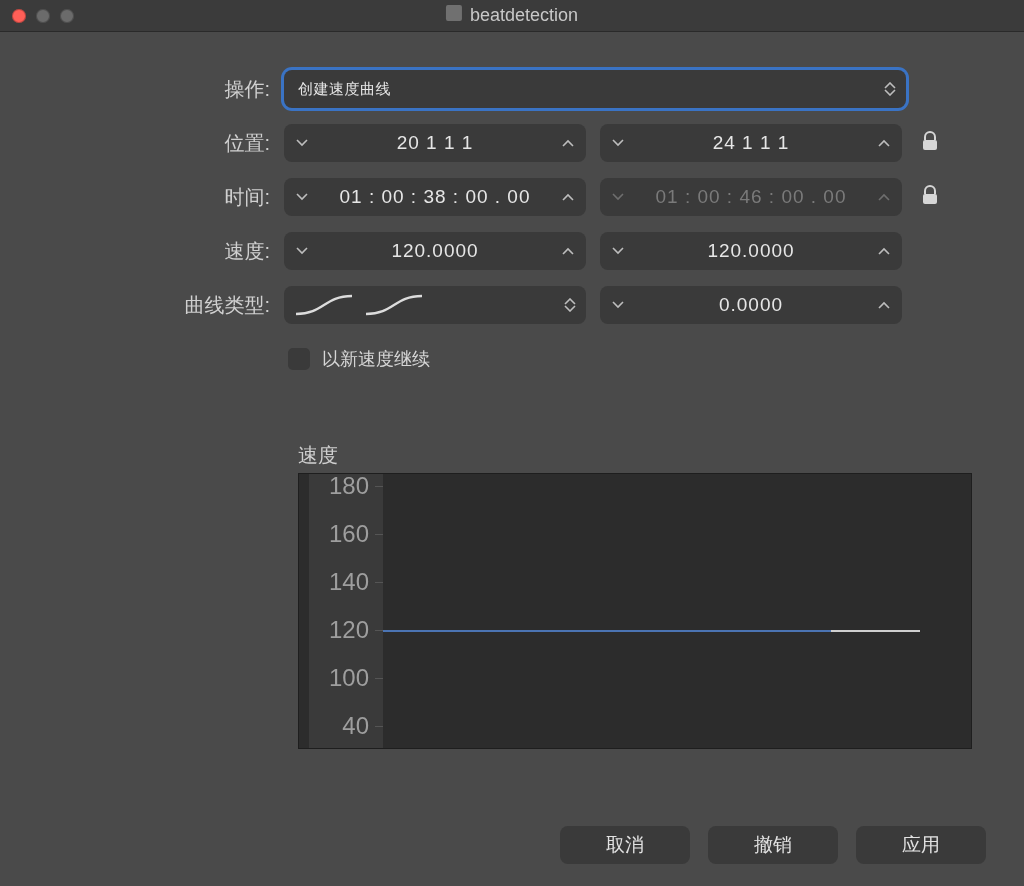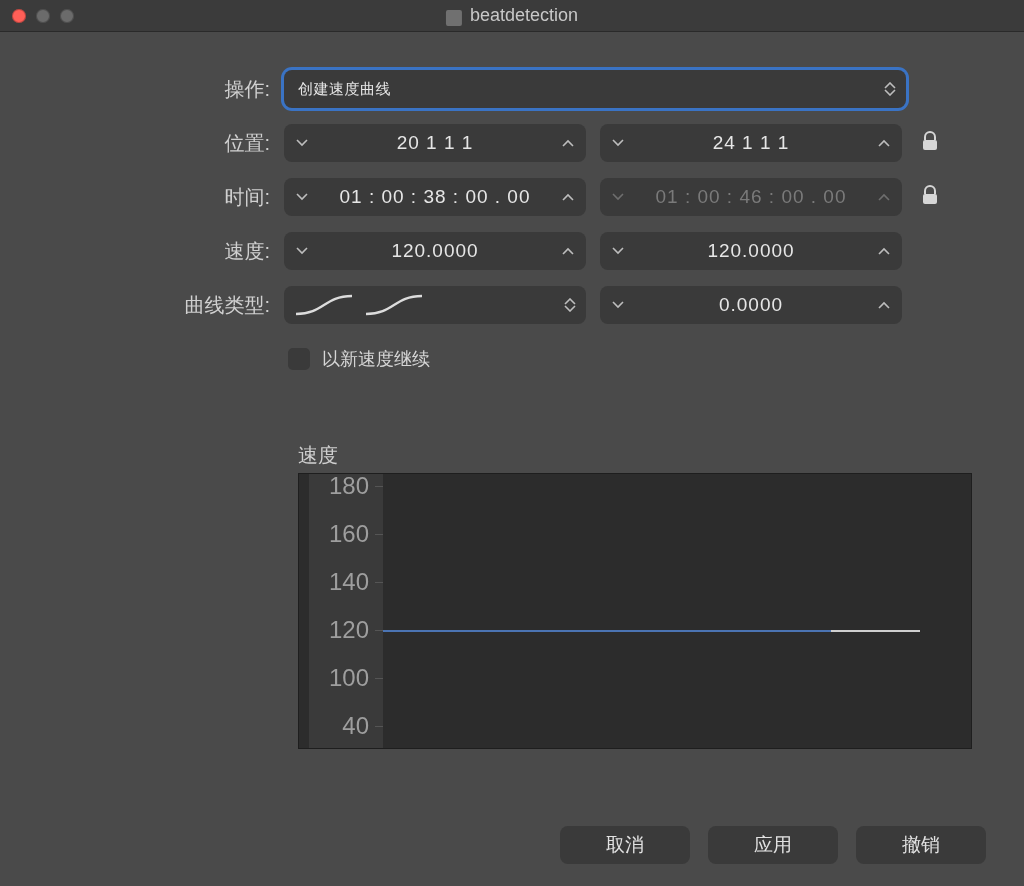--- a/index.html
+++ b/index.html
@@ -26,21 +26,21 @@
   }
   .dot { width: 14px; height: 14px; border-radius: 50%; }
   .dot.red { background: #ff5f57; box-shadow: inset 0 0 0 1px rgba(0,0,0,.25); }
   .dot.yellow { background: #6b6b6b; box-shadow: inset 0 0 0 1px rgba(0,0,0,.25); }
   .dot.green { background: #6b6b6b; box-shadow: inset 0 0 0 1px rgba(0,0,0,.25); }
   .title {
     position: absolute;
     left: 50%; transform: translateX(-50%);
     color: #c8c8c8;
     font-size: 18px;
-    display: flex; align-items: flex-end; gap: 8px;
+    display: flex; align-items: flex-start; gap: 8px;
   }
   .title-icon {
     width: 16px; height: 16px; background: #707070; border-radius: 2px;
     display: inline-block;
   }
 
   .content {
     padding: 38px 54px 20px 54px;
   }
 
@@ -352,18 +352,18 @@
       <div class="line-white" style="top: 156px; left: 532.4px; width: 88.5px; border-top-color: rgb(207, 207, 207);"></div>
     </div>
 
 </div>
 
 <div class="buttons">
   <div class="btn">
       <span>取消</span>
     </div>
   <div class="btn">
+      <span>撤销</span>
+    </div>
+  <div class="btn">
       <span>应用</span>
     </div>
-  <div class="btn">
-      <span>撤销</span>
-    </div>
 </div>
 
 </body></html>

